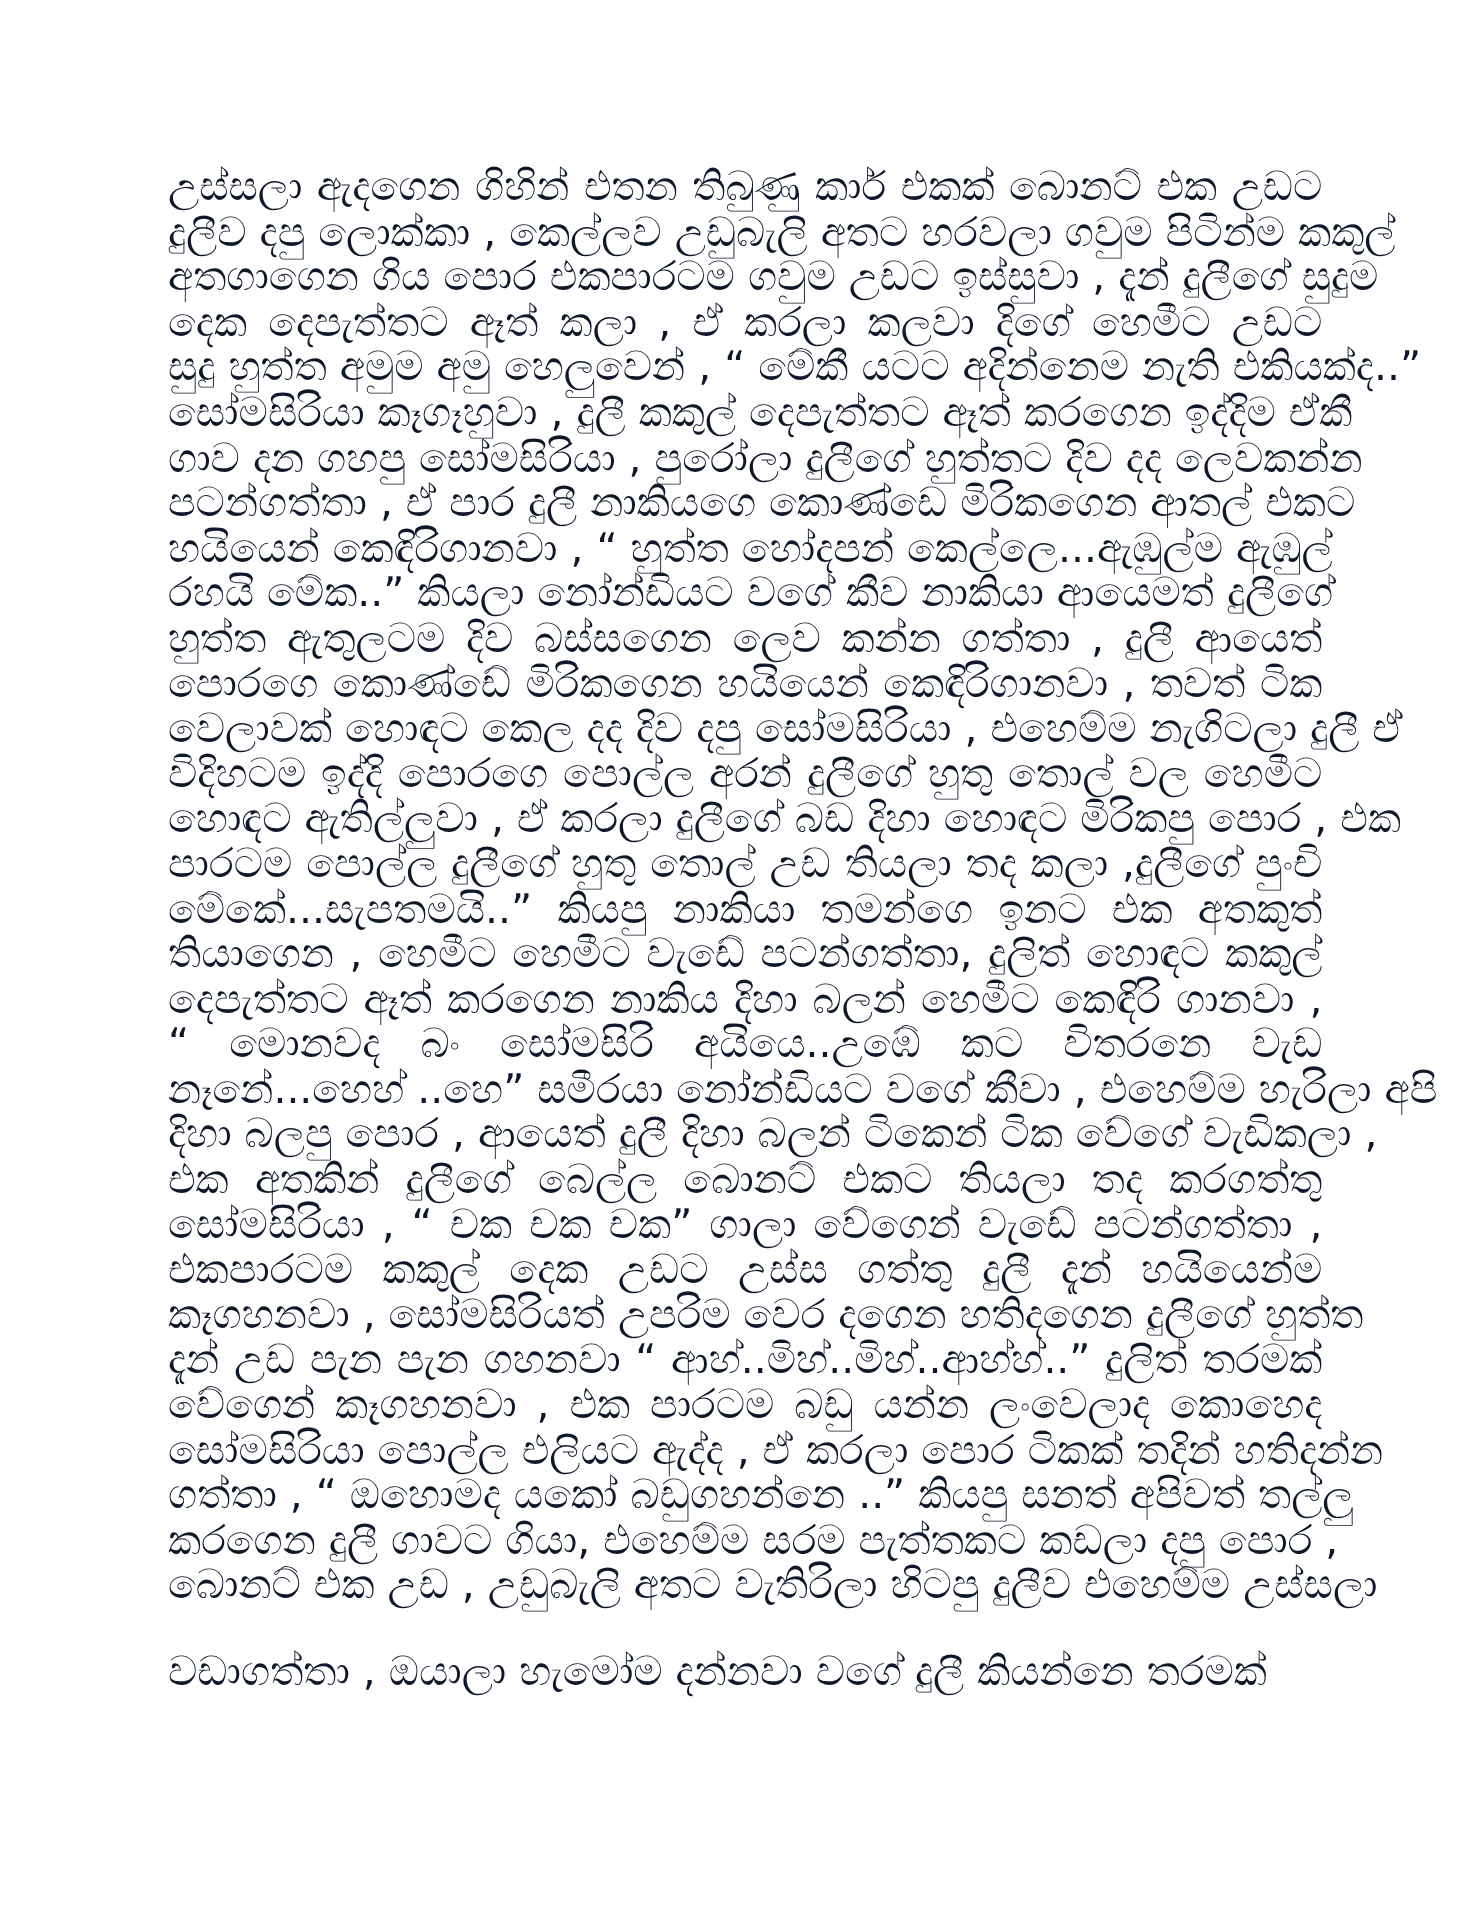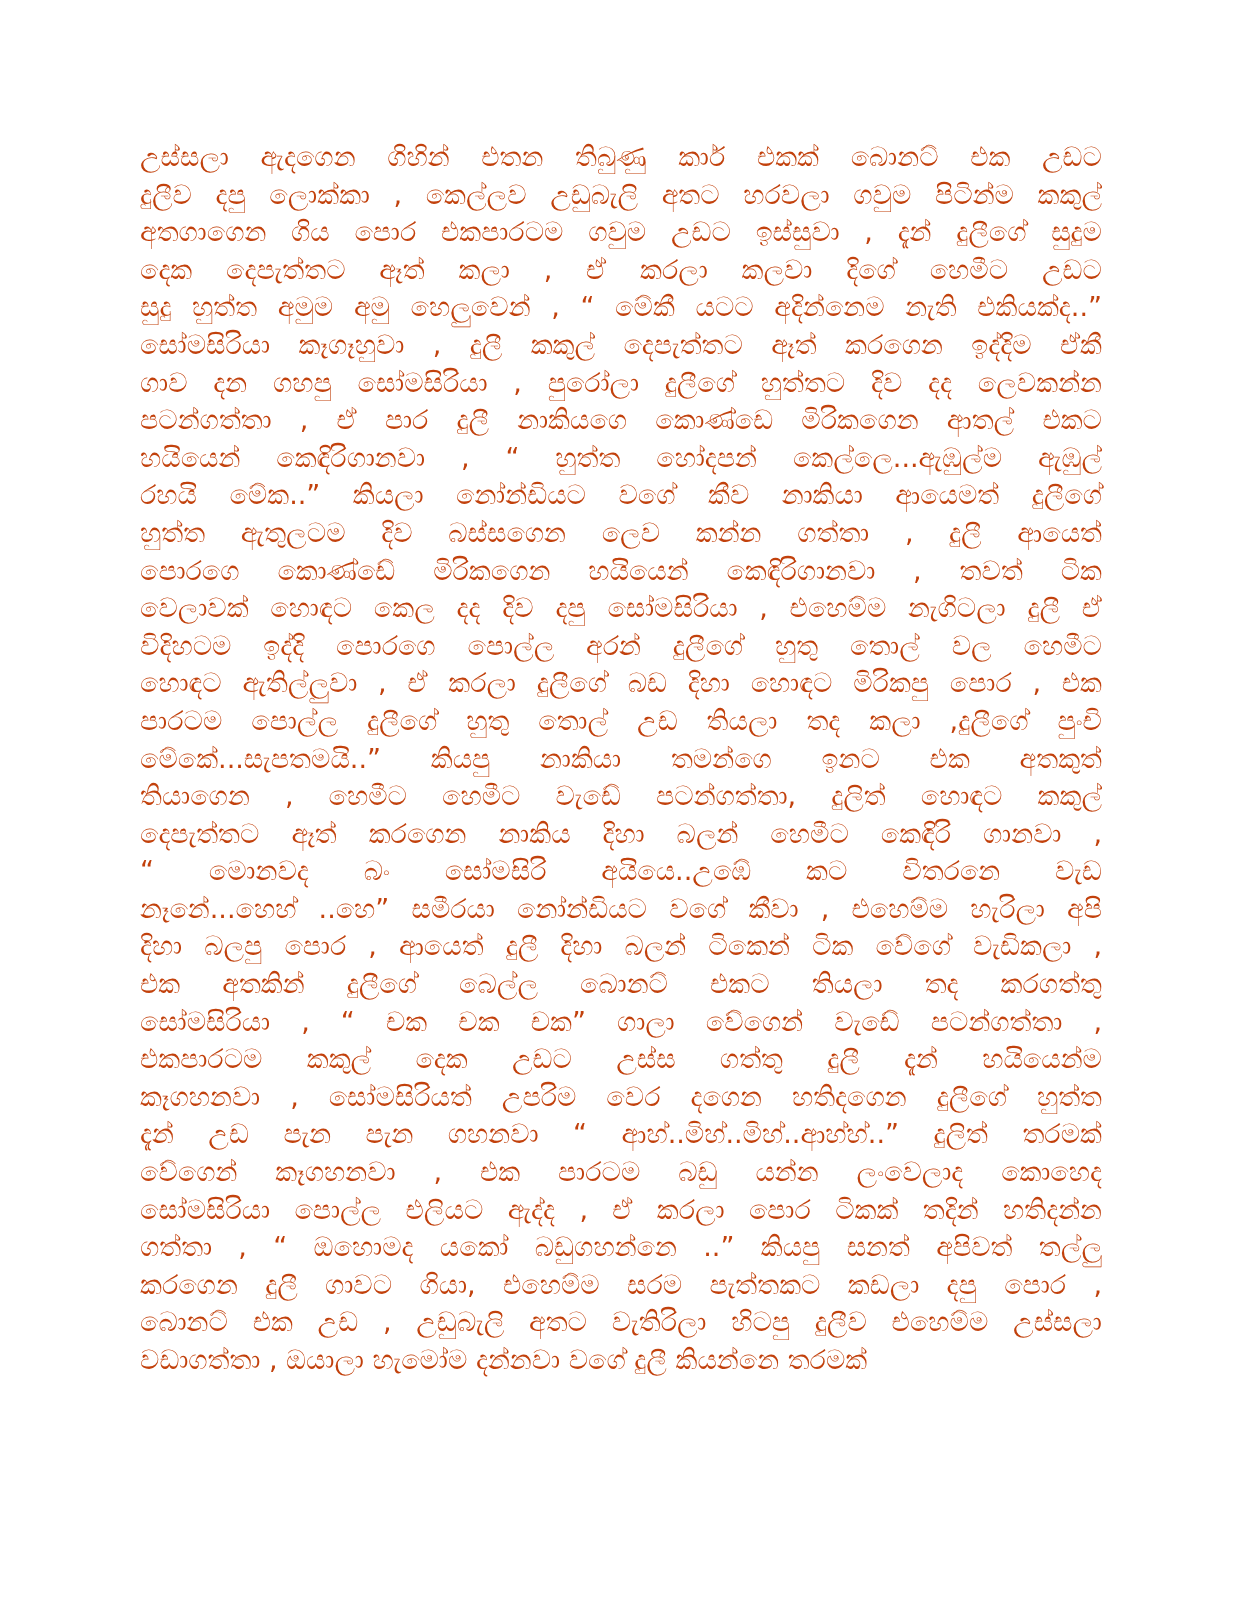--- a/index.html
+++ b/index.html
@@ -13,36 +13,37 @@
     height: 1600px;
     background: #ffffff;
     overflow: hidden;
     font-family: "DejaVu Sans", sans-serif;
   }
   .text-body {
     position: absolute;
     left: 140px;
     top: 138px;
     width: 962px;
-    color: #c2410c;
-    font-size: 27px;
+    color: #0f172a;
+    font-size: 34px;
   }
   .line {
     height: 37.6px;
     line-height: 37.6px;
     white-space: nowrap;
     text-align: justify;
     text-align-last: justify;
     
     overflow: visible;
   }
   
   .line.last {
     text-align: left;
     text-align-last: left;
+    margin-top: 34px;
   }
 </style>
 </head>
 <body>
 
 <div class="page">
   <div class="text-body">
       <div class="line">උස්සලා ඇදගෙන ගිහින් එතන තිබුණු කාර් එකක් බොනට් එක උඩට</div>
       <div class="line">දුලීව දපු ලොක්කා , කෙල්ලව උඩුබැලි අතට හරවලා ගවුම පිටින්ම කකුල්</div>
       <div class="line">අතගාගෙන ගිය පොර එකපාරටම ගවුම උඩට ඉස්සුවා , දැන් දුලීගේ සුදුම</div>

